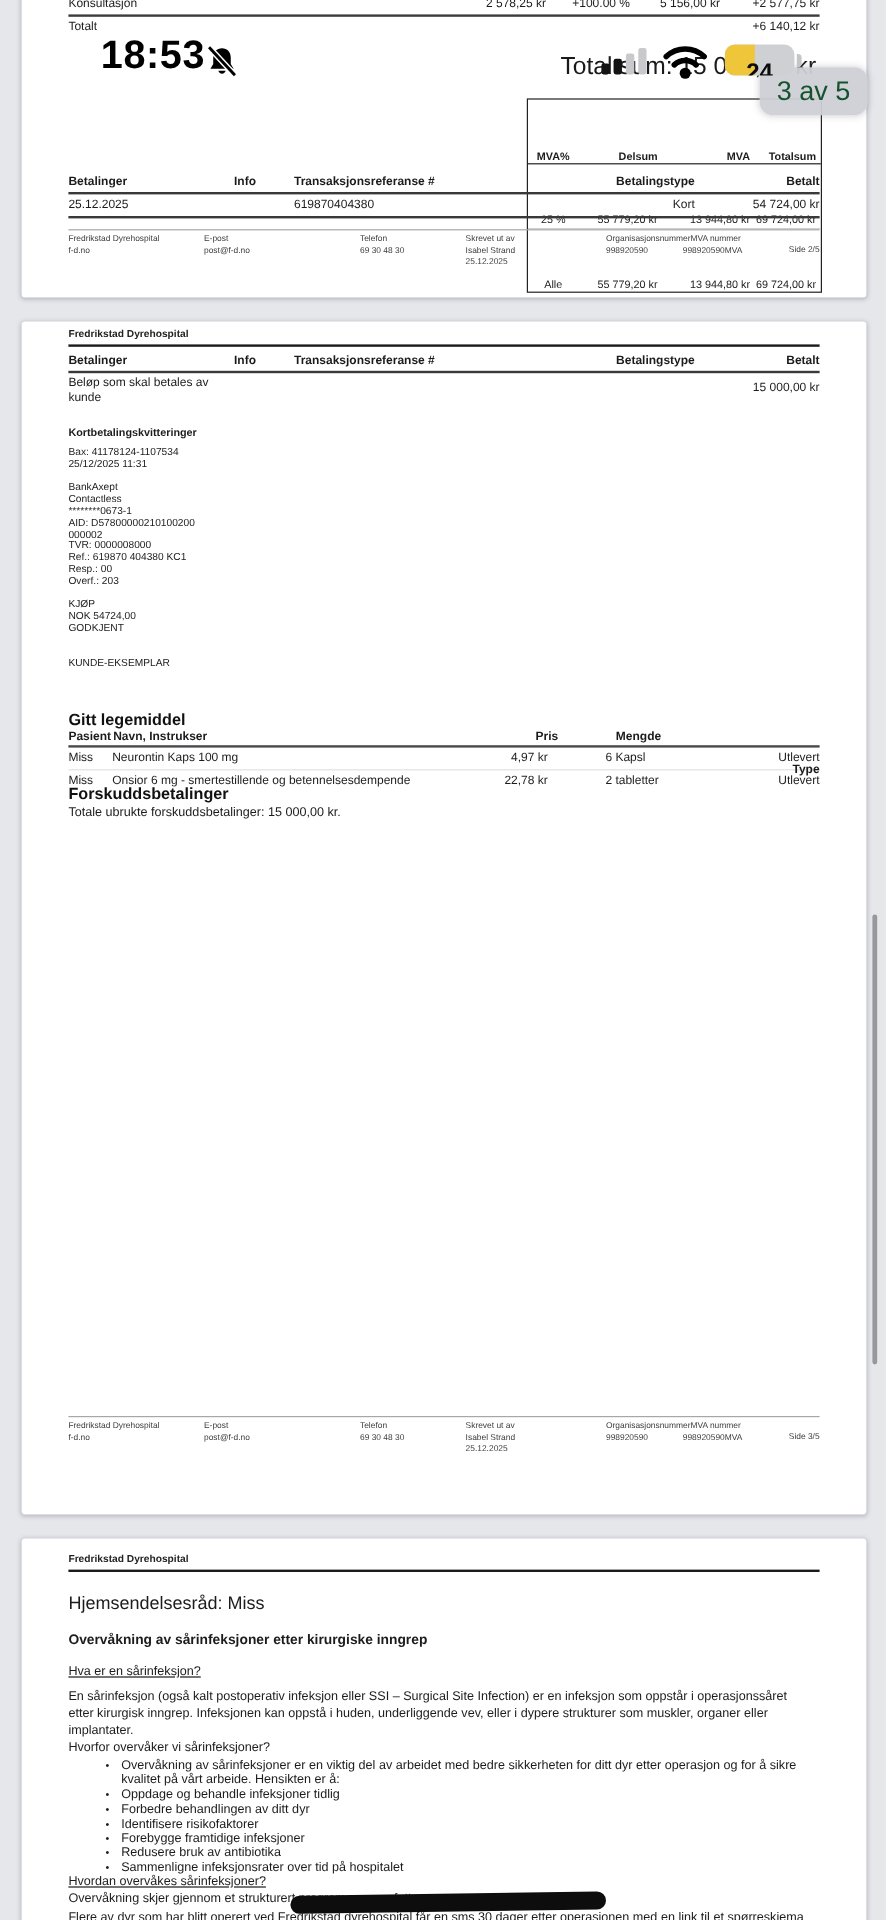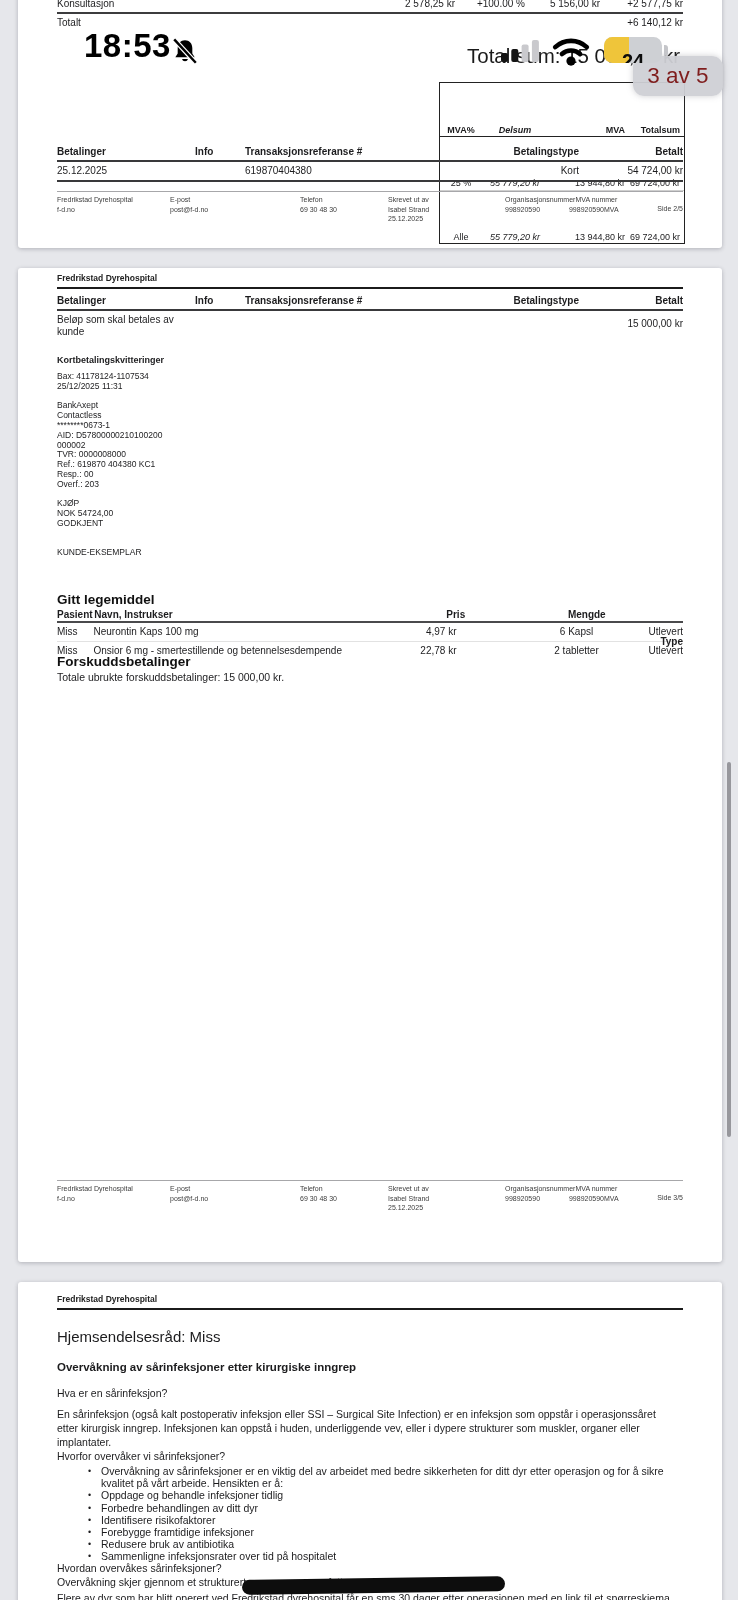--- a/index.html
+++ b/index.html
@@ -24,21 +24,21 @@
   .c1-total{left:39px;top:57px;width:626px;display:flex;font-size:10px;}
   .c1-total .lab{flex:1;}
   .c1-total .amt{text-align:right;}
   .c1-totalsum{left:449px;top:84px;font-size:20.5px;color:#1a1a1a;white-space:nowrap;}
   
   .mva{left:421px;top:122px;width:246px;border:1.5px solid #222;font-size:9px;box-sizing:border-box;}
   .mva .r{display:flex;height:12.5px;align-items:center;margin-top:40px;}
   .mva .hr{border-bottom:1.5px solid #222;font-weight:bold;height:13px;}
   .mva .r + .r.sep{border-bottom:1px solid #cfcfcf;}
   .mva .m1{width:42px;text-align:center;}
-  .mva .m2{width:66px;text-align:center;font-style:italic;}
+  .mva .m2{width:66px;text-align:right;}
   .mva .m3{width:77px;text-align:right;}
   .mva .m4{flex:1;text-align:right;padding-right:4px;}
   
   .pay{left:39px;width:626px;font-size:10px;}
   .pay .hrow{display:flex;font-weight:bold;height:14px;border-bottom:2px solid #39393b;}
   .pay .drow{display:flex;padding:3px 0 4px;border-bottom:2px solid #39393b;}
   .pay .p1{width:138px;}
   .pay .p2{width:50px;}
   .pay .p3{flex:1;}
   .pay .p4{width:120px;text-align:right;}
@@ -51,50 +51,50 @@
   .receipt .rl{height:9.8px;line-height:9.8px;white-space:pre;}
   
   .sec-head{left:39px;font-size:13.5px;font-weight:bold;color:#111;}
   .med{left:39px;top:341px;width:626px;font-size:10px;}
   .med .hrow{display:flex;font-weight:bold;height:12px;border-bottom:2px solid #4a4a4c;}
   .med .drow{display:flex;height:14px;align-items:flex-end;padding-bottom:4px;}
   .med .drow.s{border-bottom:1px solid #e2e2e2;}
   .med .g1{width:38px;}
   .med .g2{width:308px;}
   .med .g3{width:70px;text-align:right;}
-  .med .g4{width:150px;text-align:center;margin-left:48px;}
+  .med .g4{width:150px;text-align:left;margin-left:48px;}
   .med .g5{flex:1;text-align:right;margin-top:27px;}
   .presk-text{left:39px;top:403px;font-size:10.5px;}
   
   .card-footer{left:39px;width:626px;border-top:1px solid #a7a7aa;font-size:7px;color:#3c3c3c;}
   .card-footer .cols{position:relative;height:42px;}
   .fc{position:absolute;top:3px;line-height:9.5px;}
   .fc1{left:0;} .fc2{left:113px;} .fc3{left:243px;} .fc4{left:331px;} .fc5{left:448px;}
   .fpage{position:absolute;right:0;top:12.5px;}
   .orgno{display:inline-block;width:62px;}
   
   .c3-title{left:39px;top:46px;font-size:15px;font-weight:normal;}
   .c3-sub{left:39px;top:79px;font-size:11.5px;font-weight:bold;}
   .q{left:39px;font-size:10.5px;}
-  .u{}
+  .u{text-decoration:underline;}
   .c3-p{left:39px;width:618px;font-size:10.5px;line-height:14px;}
   .c3-bullets{left:39px;top:183px;width:600px;margin:0;padding:0 0 0 31px;list-style:none;}
   .c3-bullets li{position:relative;font-size:10.5px;line-height:12.2px;padding-left:13px;}
   .c3-bullets li::before{content:"•";position:absolute;left:0;top:0;font-size:9px;}
   .redaction{left:224px;top:296px;width:263px;height:15px;background:#0d0d0d;border-radius:8px;
              transform:rotate(-0.8deg);}
   
   #statusbar{position:absolute;left:0;top:0;width:738px;height:120px;z-index:10;pointer-events:none;}
   .sb-time{position:absolute;left:84px;top:27px;font-size:33px;font-weight:700;color:#000;letter-spacing:0.5px;}
   .sb-bell{position:absolute;left:170px;top:37px;}
   .sb-signal{position:absolute;left:501px;top:40px;}
   .sb-wifi{position:absolute;left:548px;top:34px;}
   .sb-pill{position:absolute;left:633px;top:56px;width:90px;height:40px;border-radius:11px;
            background:rgba(207,208,213,0.95);display:flex;align-items:center;justify-content:center;
-           font-size:22.5px;color:#7f1d1d;box-shadow:0 0 6px rgba(120,120,130,0.35);text-align:center;}
+           font-size:22.5px;color:#14532d;box-shadow:0 0 6px rgba(120,120,130,0.35);text-align:center;}
   .batt-body{position:absolute;left:604px;top:37px;width:58px;height:26px;border-radius:8.5px;
              background:#ced0d4;overflow:hidden;}
   .batt-fill{position:absolute;left:0;top:0;width:25px;height:26px;background:#efc53a;}
   .batt-num{position:absolute;left:0;top:13px;width:58px;text-align:center;font-size:20px;
             font-weight:bold;color:#0c0c0c;}
   .batt-tip{position:absolute;left:664px;top:45px;width:4px;height:11px;border-radius:0 3px 3px 0;
             background:#c4c5c9;}
   
   .scroll-thumb{position:absolute;left:727px;top:762px;width:4px;height:375px;border-radius:2.5px;
                 background:#97979c;z-index:12;}

